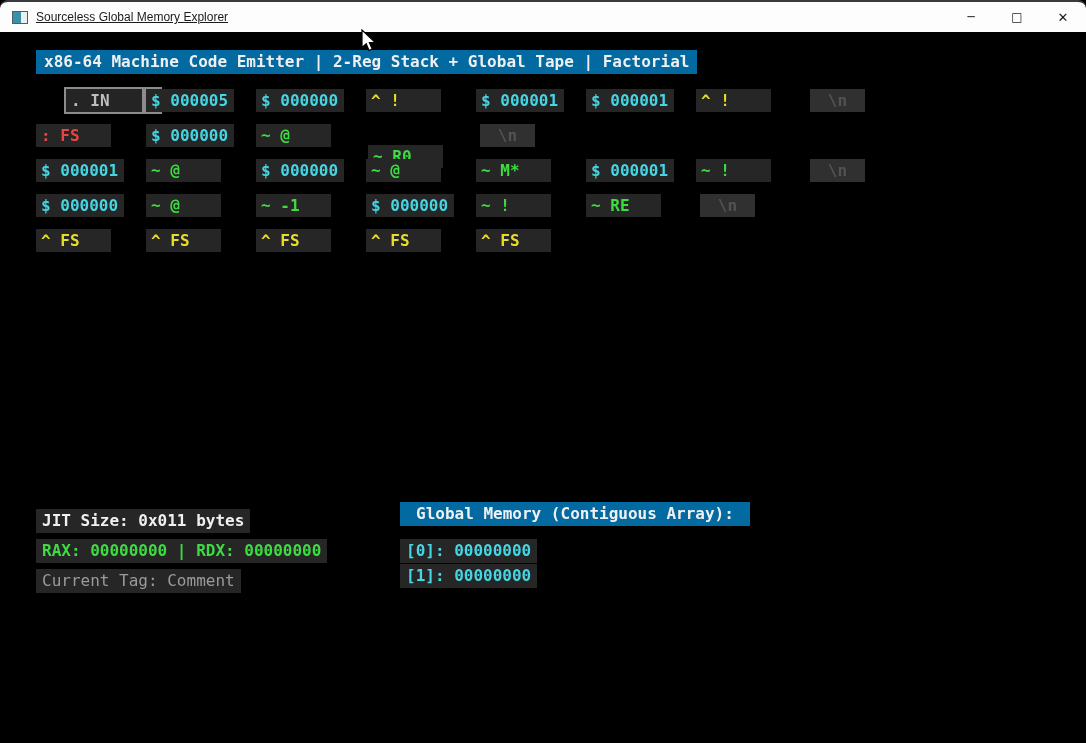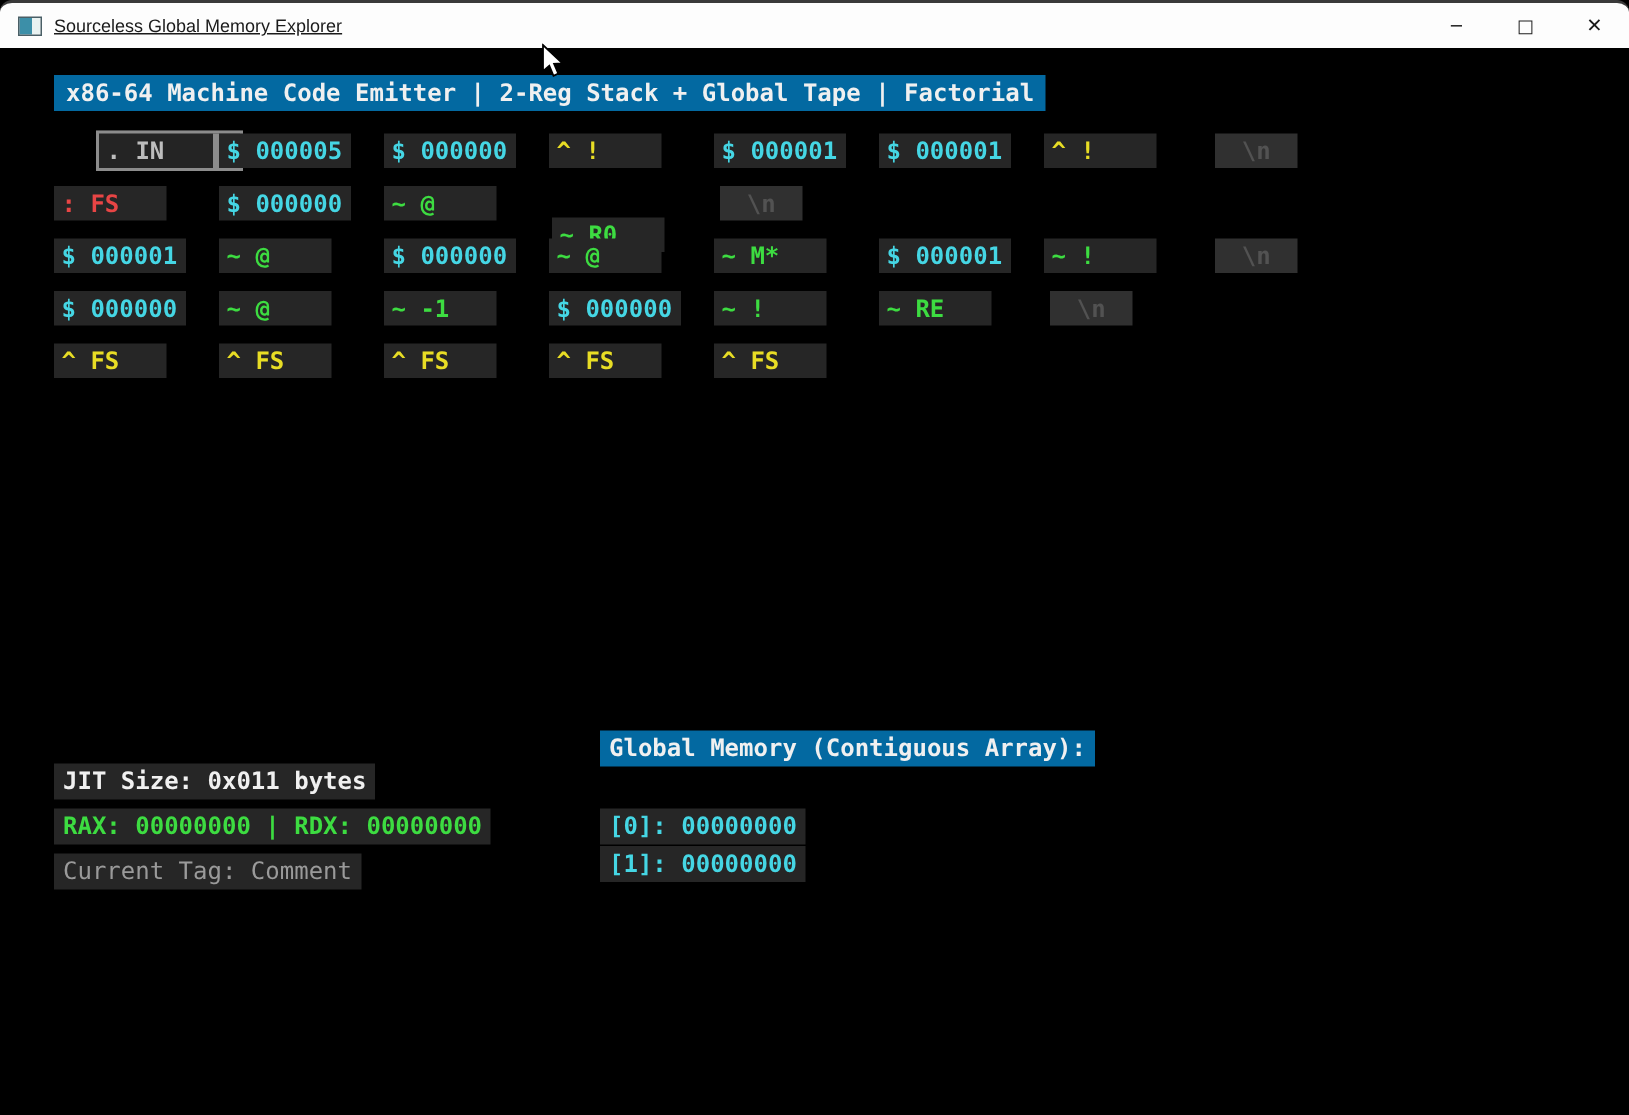--- a/index.html
+++ b/index.html
@@ -90,21 +90,21 @@
     <div class="cell kind-yellow" style="left: 146px; top: 229px;">^ FS</div>
     <div class="cell kind-yellow" style="left: 256px; top: 229px;">^ FS</div>
     <div class="cell kind-yellow" style="left: 366px; top: 229px;">^ FS</div>
     <div class="cell kind-yellow" style="left: 476px; top: 229px;">^ FS</div>
   </div>
 
 <div class="status" style="top:509px;color:var(--white);font-weight:bold;">JIT Size: 0x011 bytes</div>
 <div class="status" style="top:539px;color:var(--green);font-weight:bold;">RAX: 00000000 | RDX: 00000000</div>
 <div class="status" style="top:569px;color:var(--gray_text);">Current Tag: Comment</div>
 
-<div class="chip" style="left:400px;top:487px;padding:0 6px;">Global Memory (Contiguous Array):</div>
+<div class="chip" style="left:400px;top:502px;padding:0 16px;">Global Memory (Contiguous Array):</div>
 <div style="position:absolute;left:400px;top:539px;text-align:center;">
     <div class="mem-row">[0]: 00000000</div>
     <div class="mem-row">[1]: 00000000</div>
   </div>
 
 <svg class="cursor-svg" width="16" height="24" viewBox="0 0 16 24">
   <path d="M1,1 L1,18.5 L5.2,14.8 L8.0,21.5 L11.2,20.1 L8.4,13.6 L14,13.3 Z" fill="#ffffff" stroke="#000000" stroke-width="1.2"></path>
 </svg>
 
 </body></html>

